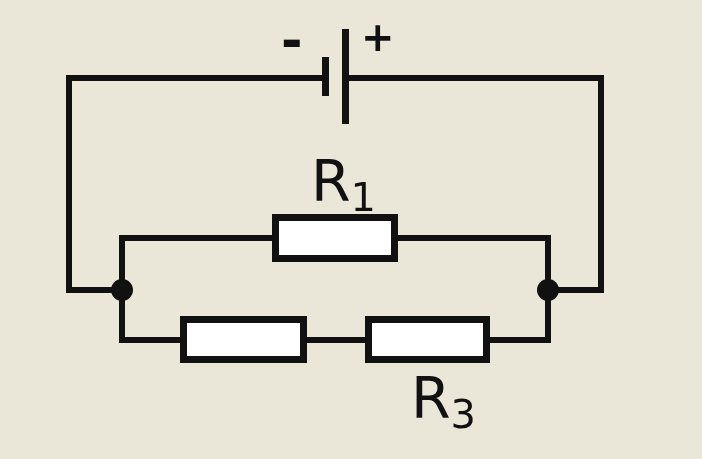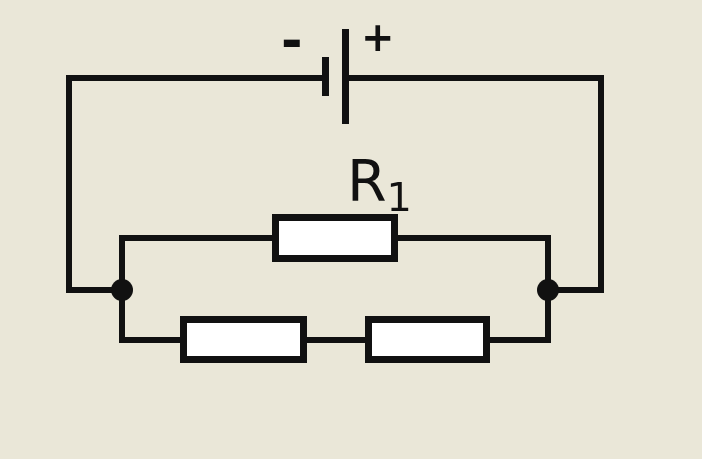--- a/index.html
+++ b/index.html
@@ -71,29 +71,32 @@
   <div class="wire" style="left:322px; top:57px; width:7px; height:39px;"></div>
   <div class="wire" style="left:342px; top:29px; width:7px; height:95px;"></div>
   <span class="polarity neg" style="left:281px; top:14px;">-</span>
   <span class="polarity pos" style="left:361px; top:17px;">+</span>
 
   <div class="wire" style="left:119px; top:235px; width:6px; height:55px;"></div>
   <div class="wire" style="left:122px; top:235px; width:150px; height:6px;"></div>
   <div class="rbox" style="left:272px; top:214px; width:126px; height:48px;"></div>
   <div class="wire" style="left:398px; top:235px; width:150px; height:6px;"></div>
   <div class="wire" style="left:545px; top:235px; width:6px; height:55px;"></div>
-  <div class="rlabel" style="left:311px; top:153px;margin-left:36px;">
+  <div class="rlabel" style="left:311px; top:153px;">
     <span>R</span><span class="sub">1</span>
   </div>
 
   <div class="dot" style="left:111px; top:279px;"></div>
   <div class="dot" style="left:537px; top:279px;"></div>
 
   <div class="wire" style="left:119px; top:290px; width:6px; height:53px;"></div>
   <div class="wire" style="left:122px; top:337px; width:58px; height:6px;"></div>
   <div class="rbox" style="left:180px; top:316px; width:127px; height:47px;"></div>
   <div class="wire" style="left:307px; top:337px; width:58px; height:6px;"></div>
   <div class="rbox" style="left:365px; top:316px; width:125px; height:47px;"></div>
   <div class="wire" style="left:489px; top:337px; width:59px; height:6px;"></div>
   <div class="wire" style="left:545px; top:290px; width:6px; height:53px;"></div>
 
+  <div class="rlabel" style="left:411px; top:370px;">
+    <span>R</span><span class="sub">3</span>
+  </div>
 
 </div>
 
 </body></html>

